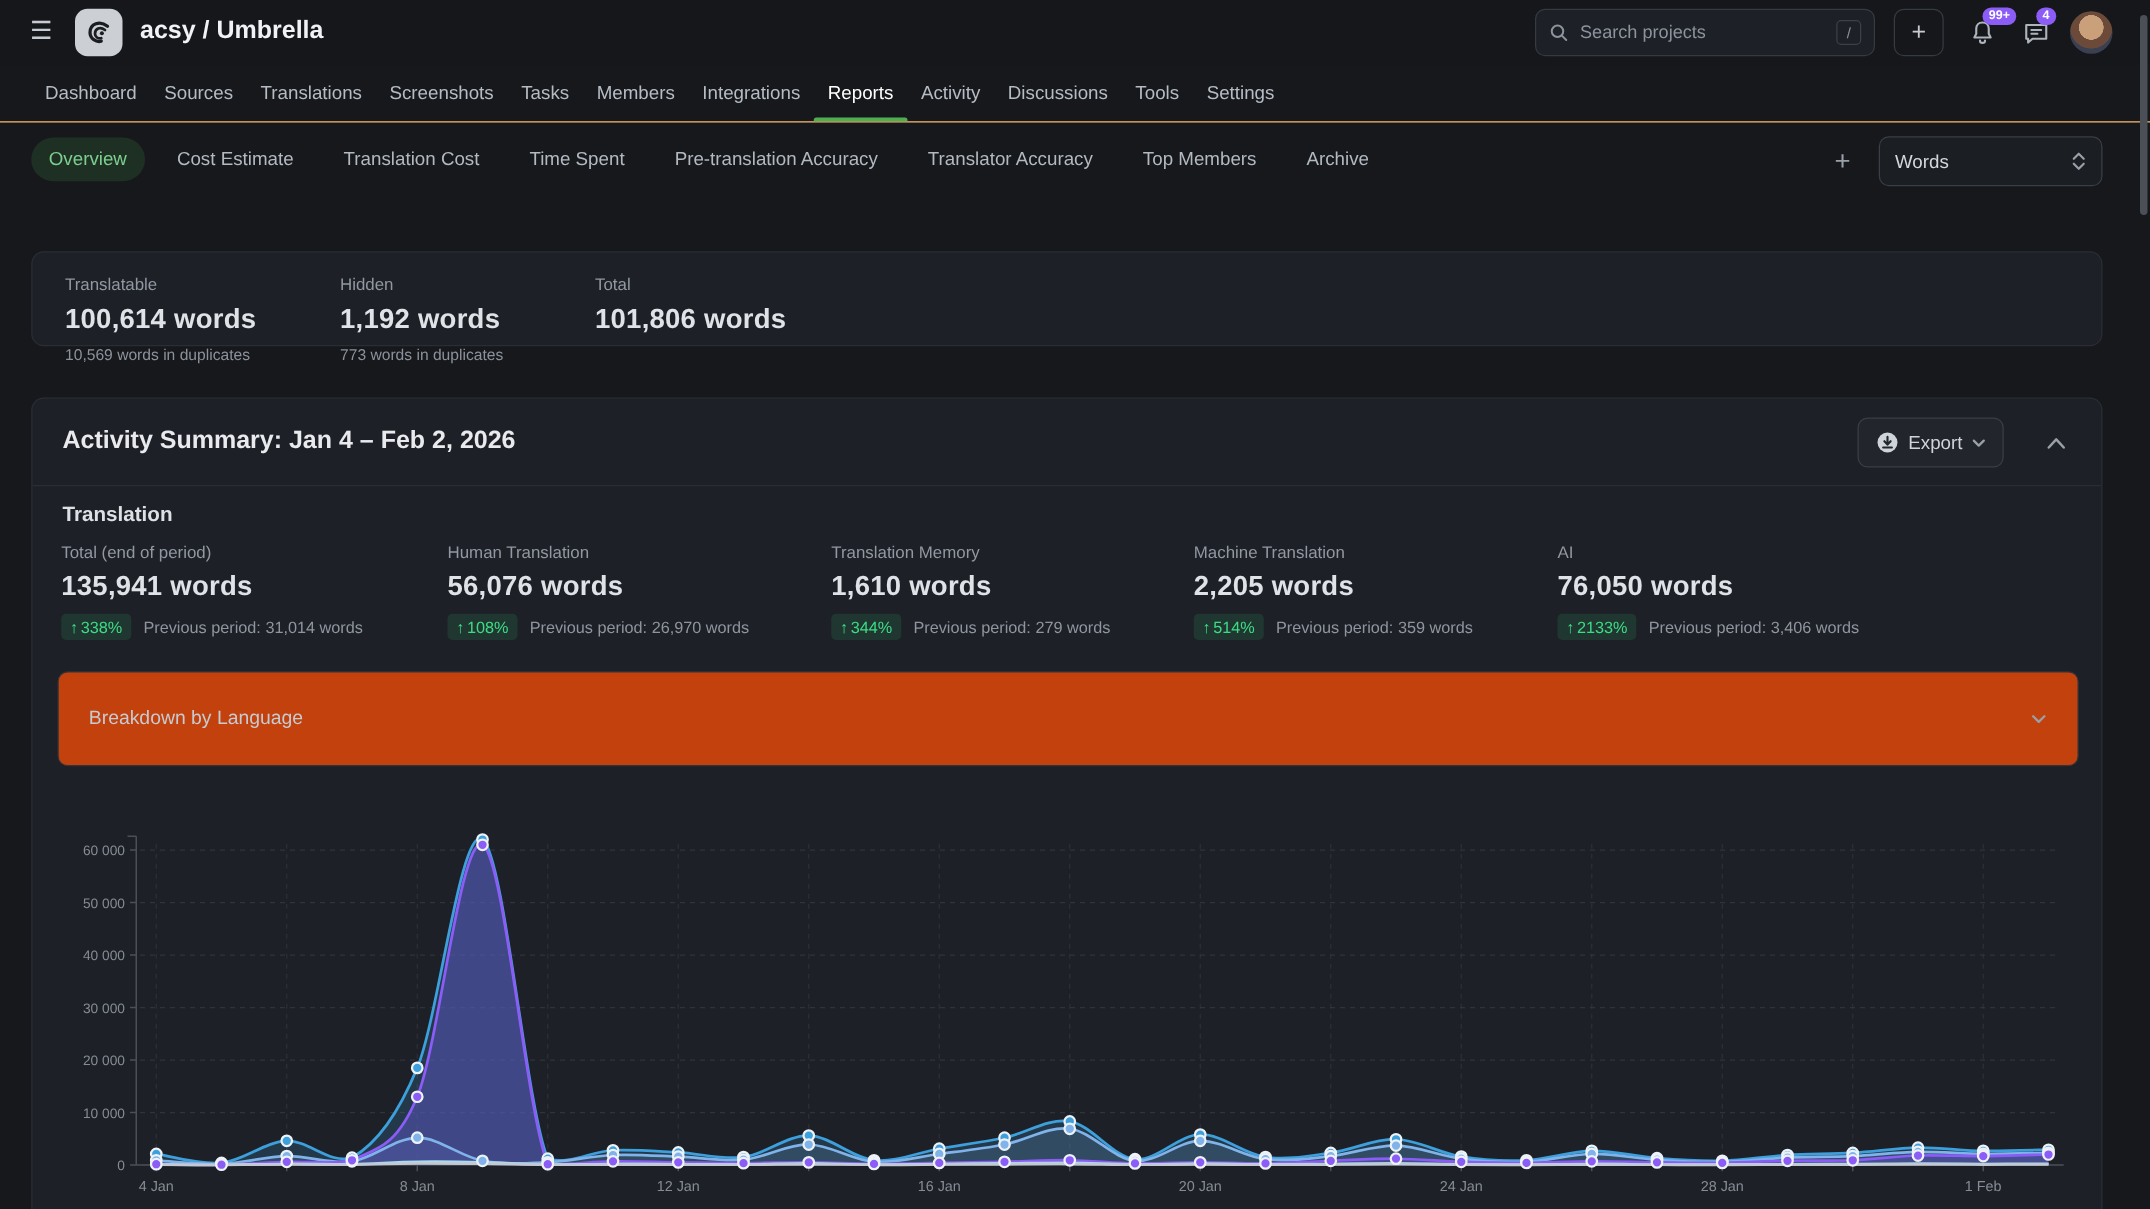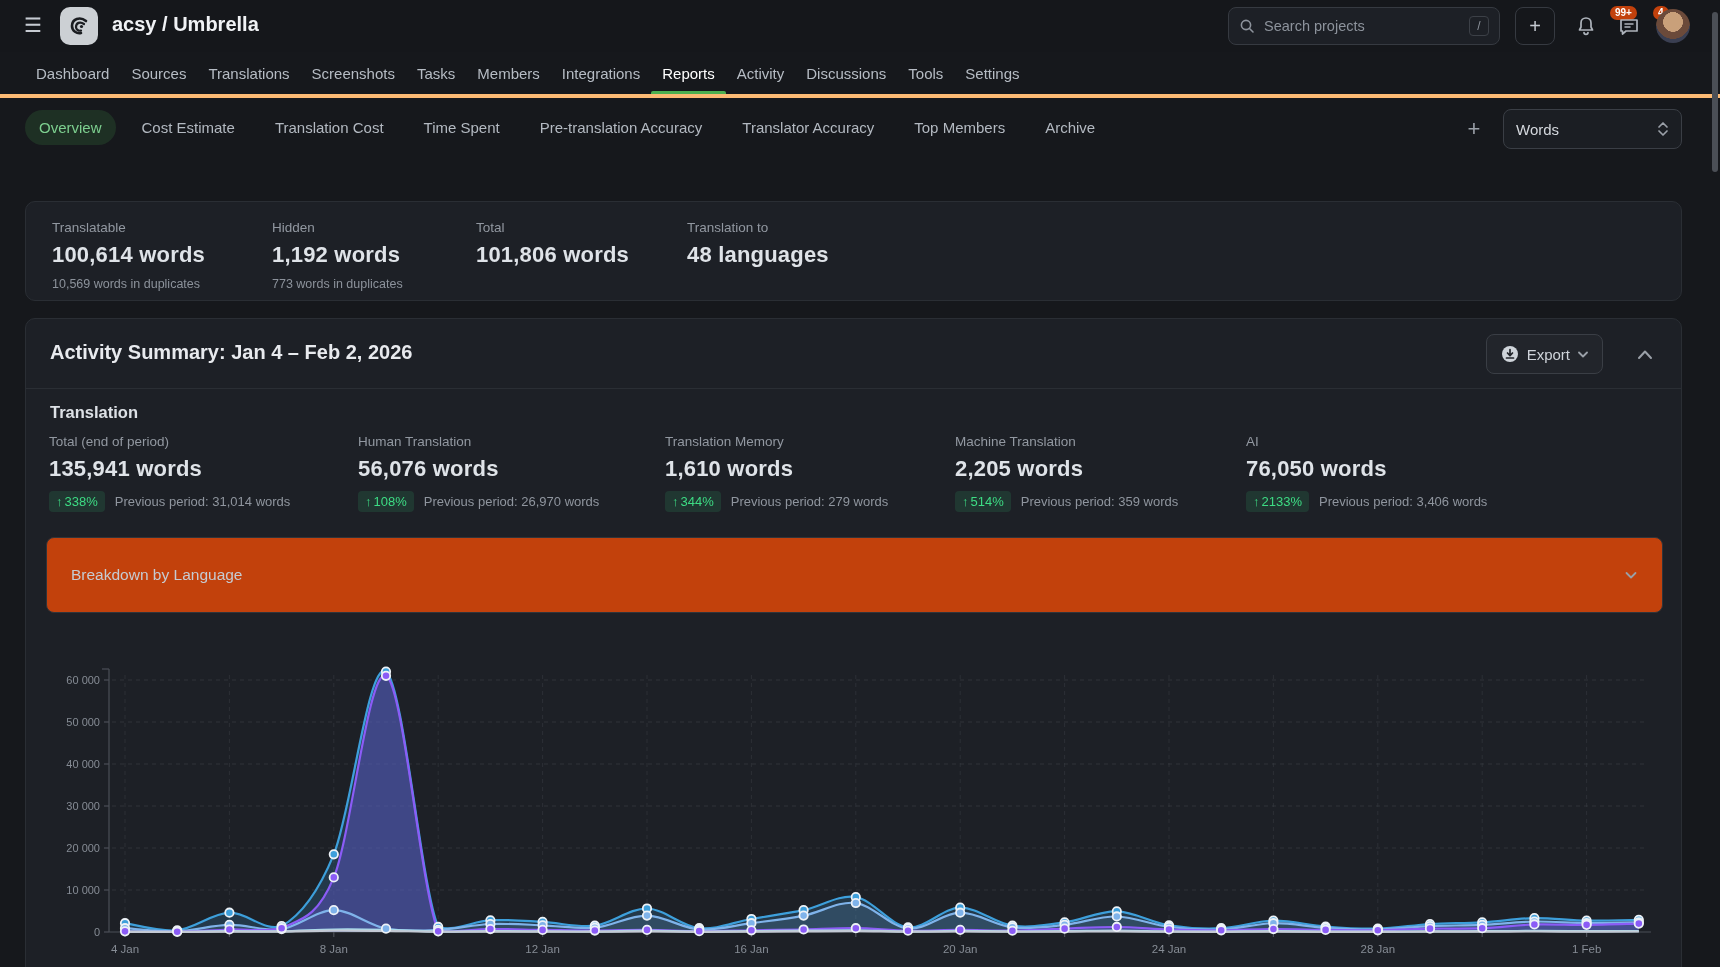--- a/index.html
+++ b/index.html
@@ -17,27 +17,27 @@
     background:#1d2026; border:1px solid #363a41; border-radius:8px;
     display:flex; align-items:center; padding:0 10px; }
   .search .mag { width:16px; height:16px; margin-right:9px; flex:none; }
   .search .ph { color:#8d939c; font-size:14.5px; flex:1; }
   .search .slash { width:20px; height:20px; border:1px solid #3c4047; border-radius:4px;
     color:#8d939c; font-size:12px; display:flex; align-items:center; justify-content:center; }
   .add-btn { position:absolute; left:1515px; top:7px; width:40px; height:38px;
     border:1px solid #363a41; border-radius:8px; color:#c6cbd2; font-size:20px;
     display:flex; align-items:center; justify-content:center; cursor:pointer; }
   .icon-btn { position:absolute; top:14px; width:24px; height:24px; color:#aeb4bc; cursor:pointer; }
-  .badge { position:absolute; top:-8px; left:12px; background:#c2410c; color:#fff;
-    font-size:10px; font-weight:700; border-radius:9px; padding:2px 5px; line-height:1; white-space:nowrap;margin-left:24px; }
+  .badge { position:absolute; top:-8px; left:12px; background:#8b5cf6; color:#fff;
+    font-size:10px; font-weight:700; border-radius:9px; padding:2px 5px; line-height:1; white-space:nowrap; }
   .avatar { position:absolute; left:1656px; top:9px; width:34px; height:34px; border-radius:50%;
     background:radial-gradient(circle at 50% 38%, #c9a07a 0 36%, #6b4a3a 37% 62%, #3a3f52 63%); cursor:pointer; }
 
   
-  .mainnav { display:flex; align-items:stretch; height:46px; padding-left:25px; border-bottom:4px solid #fdba74; }
+  .mainnav { display:flex; align-items:stretch; height:46px; padding-left:25px; border-bottom:1px solid #fdba74; }
   .mainnav .nav-item { padding:0 11px; display:flex; align-items:center; font-size:15px;
     color:#b6bcc4; cursor:pointer; position:relative; white-space:nowrap; }
   .mainnav .nav-item.active { color:#ffffff; }
   .mainnav .nav-item.active::after { content:""; position:absolute; left:0; right:0; bottom:0;
     height:3px; background:#4caf50; border-radius:2px 2px 0 0; }
 
   
   .subtabs { position:relative; height:62px; }
   .subtabs .tabs { position:absolute; left:25px; top:12px; display:flex; align-items:center; gap:12px; }
   .subtab { padding:9px 14px; font-size:15px; color:#b3b9c1; cursor:pointer; white-space:nowrap; border-radius:18px; }
@@ -45,21 +45,21 @@
   .subtab-add { position:absolute; right:232px; top:17px; font-size:22px; color:#9aa0a8;
     width:28px; height:28px; text-align:center; line-height:28px; cursor:pointer; }
   .unit-select { position:absolute; right:38px; top:11px; width:179px; height:40px;
     background:#1b1e23; border:1px solid #3a3e45; border-radius:8px; display:flex;
     align-items:center; padding:0 12px; cursor:pointer; }
   .unit-select .val { flex:1; font-size:15px; color:#d4d8dd; }
 
   
   .card { position:absolute; left:25px; width:1657px; background:#1d2026;
     border:1px solid #2a2e34; border-radius:10px; }
-  .stats-card { top:201px; height:100px; }
+  .stats-card { top:201px; height:76px; }
   .stat-col { position:absolute; top:18px; }
   .stat-label { font-size:13.5px; color:#9298a1; margin-bottom:7px; }
   .stat-value { font-size:22px; font-weight:600; color:#dfe3e8; letter-spacing:.2px; }
   .stat-note { font-size:12.5px; color:#8c929b; margin-top:9px; }
 
   .activity-card { top:318px; height:680px; }
   .act-header { position:relative; height:70px; border-bottom:1px solid #2a2e34; }
   .act-title { position:absolute; left:24px; top:22px; font-size:20px; font-weight:700; color:#e8eaee; }
   .export-btn { position:absolute; right:78px; top:15px; height:40px; padding:0 14px;
     border:1px solid #3a3e45; border-radius:8px; background:#22252b; display:flex;
@@ -174,24 +174,20 @@
     <div class="stat-note">10,569 words in duplicates</div>
   </div>
   <div class="stat-col" style="left:246px;">
     <div class="stat-label">Hidden</div>
     <div class="stat-value">1,192 words</div>
     <div class="stat-note">773 words in duplicates</div>
   </div>
   <div class="stat-col" style="left:450px;">
     <div class="stat-label">Total</div>
     <div class="stat-value">101,806 words</div>
-  </div>
-  <div class="stat-col" style="left:661px;">
-    <div class="stat-label">Translation to</div>
-    <div class="stat-value">48 languages</div>
   </div>
 </div>
 
 <div class="card activity-card">
   <div class="act-header">
     <div class="act-title">Activity Summary: Jan 4 – Feb 2, 2026</div>
     <div class="export-btn">
       <svg width="18" height="18" viewBox="0 0 18 18">
         <circle cx="9" cy="9" r="8" fill="#cfd4da"></circle>
         <path d="M9 4.5 V10 M6.5 8 L9 10.7 L11.5 8" fill="none" stroke="#22252b" stroke-width="1.7" stroke-linecap="round" stroke-linejoin="round"></path>

